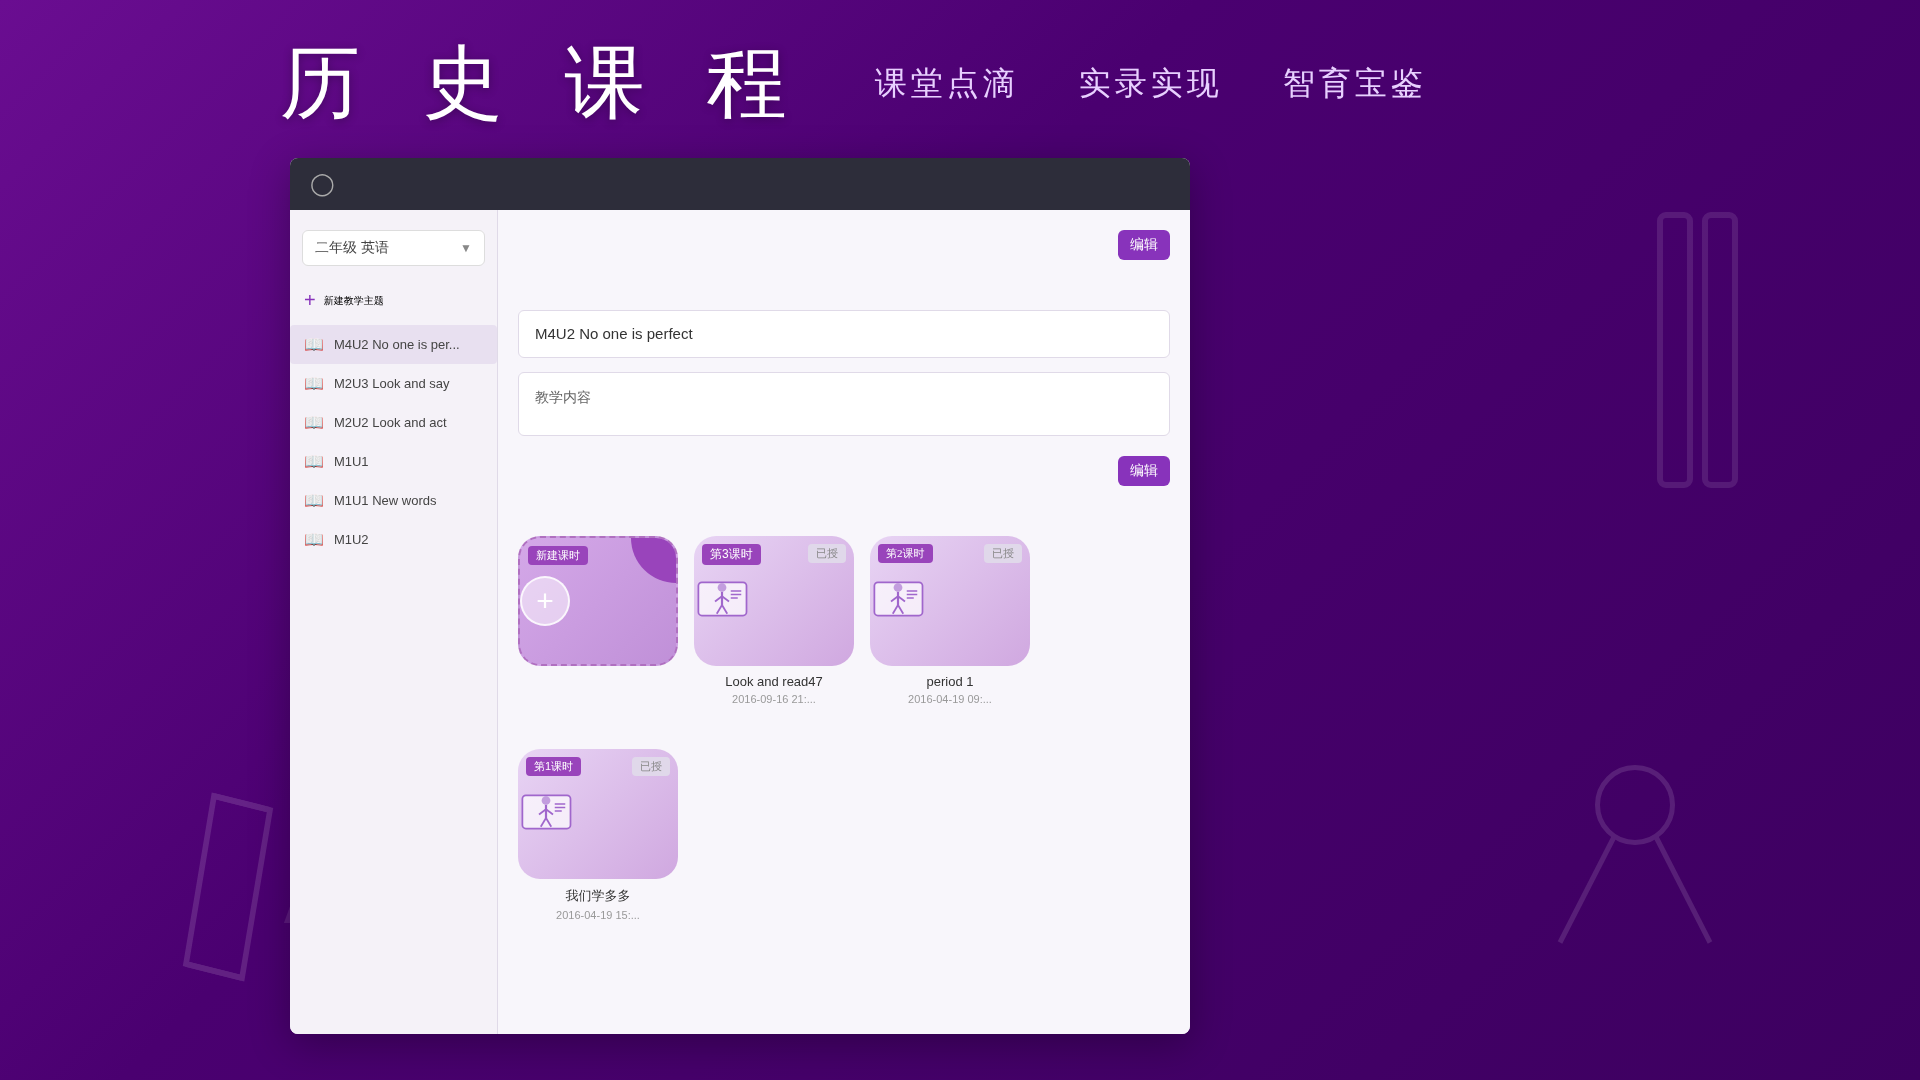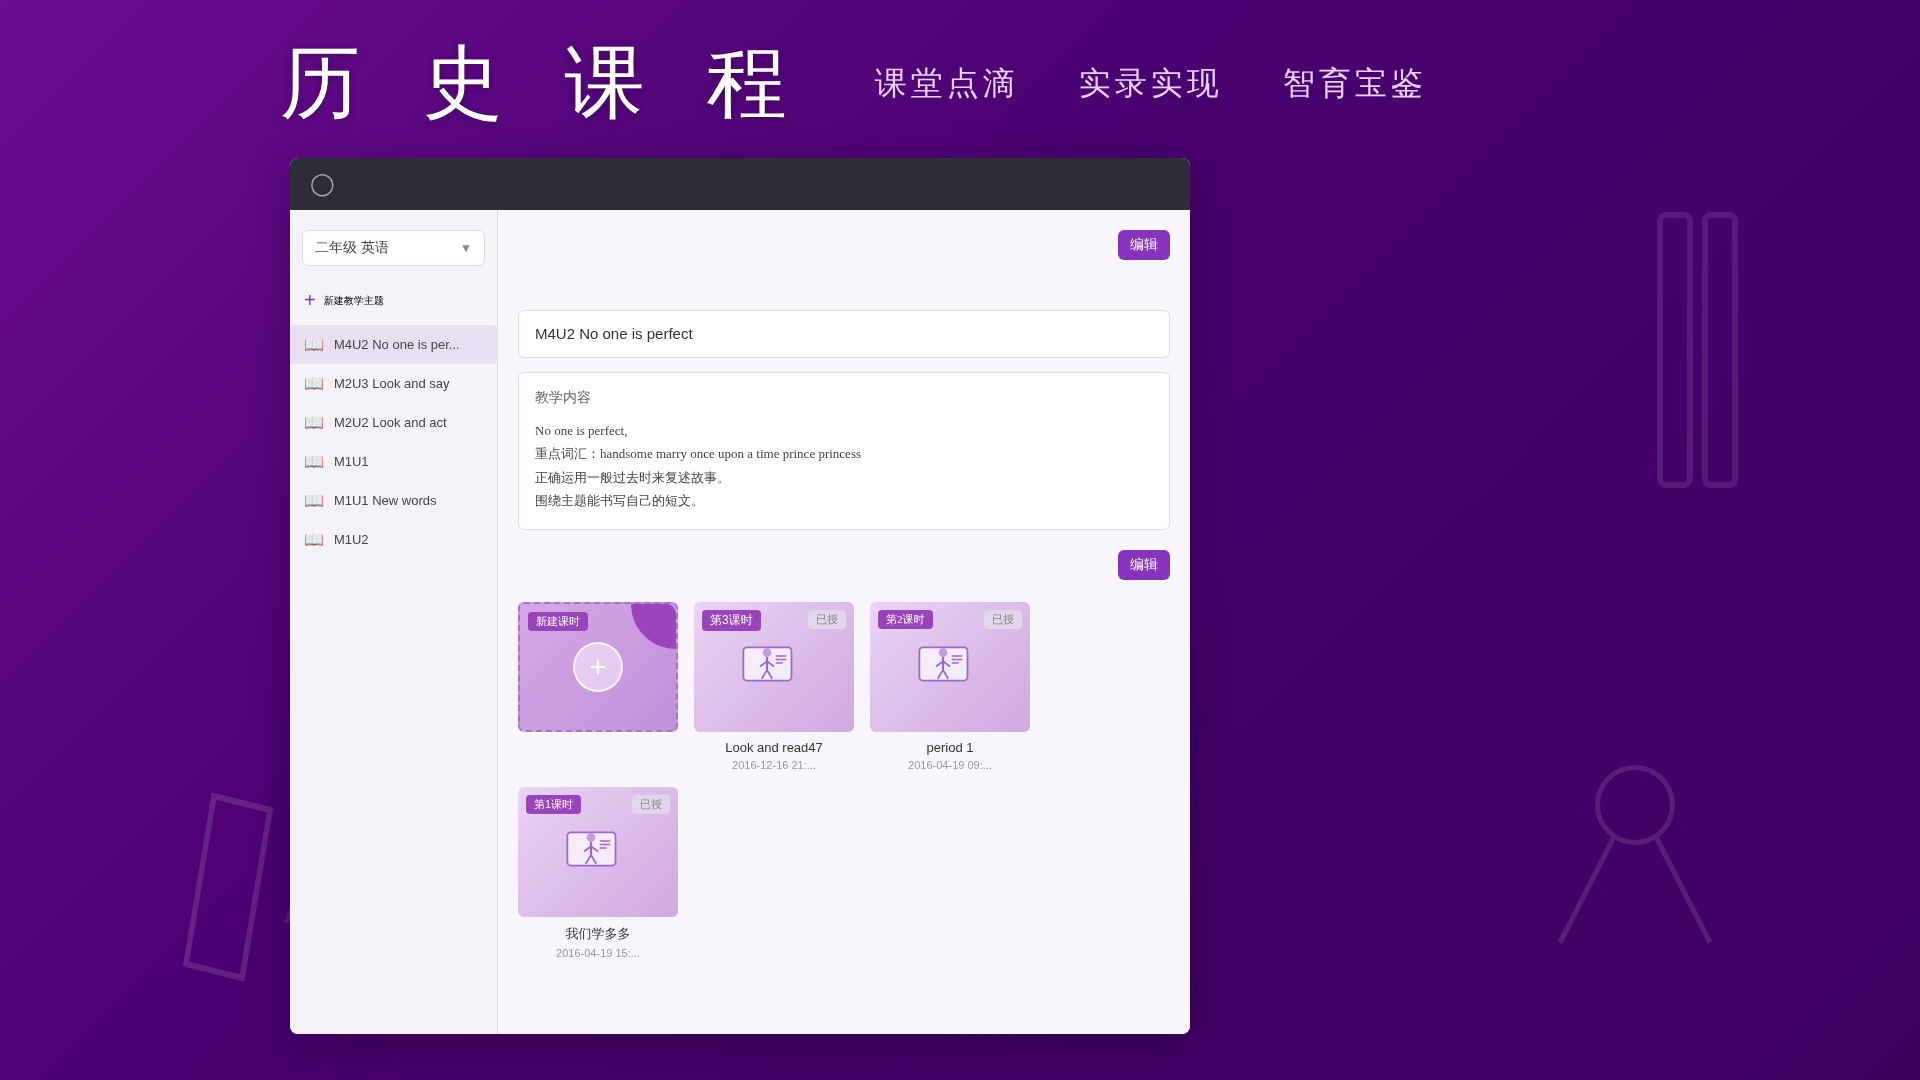--- a/index.html
+++ b/index.html
@@ -206,21 +206,20 @@
       color: #333;
     }
 
     
     .content-box {
       background: #fff;
       border: 1px solid #e0dae8;
       border-radius: 6px;
       padding: 16px;
       margin-bottom: 20px;
-      font-family: Liberation Serif, serif;
     }
     .content-section-title {
       font-size: 14px;
       color: #666;
       margin-bottom: 12px;
     }
     .content-text {
       font-size: 13px;
       color: #444;
       line-height: 1.8;
@@ -232,27 +231,27 @@
     }
 
     
     .lesson-card {
       width: 160px;
       cursor: pointer;
     }
     .lesson-card-inner {
       width: 160px;
       height: 130px;
-      border-radius: 6px;
+      border-radius: 22px;
       position: relative;
       display: flex;
       align-items: center;
-      justify-content: center;
       margin-bottom: 8px;
       overflow: hidden;
+      margin-top: 28px;
     }
     .lesson-card-inner.new-card {
       background: linear-gradient(135deg, #d4a8e8 0%, #c090d8 100%);
       border: 2px dashed #b070c0;
     }
     .lesson-card-inner.taught-card {
       background: linear-gradient(135deg, #e8d4f4 0%, #d0a8e0 100%);
     }
     .add-circle {
       width: 50px;
@@ -369,26 +368,20 @@
       <div style="display:flex;justify-content:flex-end;margin-bottom:8px;">
         <button class="edit-btn">编辑</button>
       </div>
 
       <div class="lesson-title-box">
         <span class="lesson-title-text">M4U2 No one is perfect</span>
       </div>
 
       <div class="content-box">
         <div class="content-section-title">教学内容</div>
-        <div class="content-text">
-          <div>No one is perfect,</div>
-          <div>重点词汇：handsome   marry    once upon a time    prince    princess</div>
-          <div>正确运用一般过去时来复述故事。</div>
-          <div>围绕主题能书写自己的短文。</div>
-        </div>
       </div>
 
       <div style="display:flex;justify-content:flex-end;margin-bottom:12px;">
         <button class="edit-btn">编辑</button>
       </div>
 
       <div class="lessons-grid">
 
         <div class="lesson-card">
           <div class="lesson-card-inner new-card">
@@ -410,21 +403,21 @@
               <line x1="32" y1="24" x2="24" y2="30" stroke="#a066cc" stroke-width="2"></line>
               <line x1="32" y1="24" x2="40" y2="30" stroke="#a066cc" stroke-width="2"></line>
               <line x1="32" y1="34" x2="26" y2="44" stroke="#a066cc" stroke-width="2"></line>
               <line x1="32" y1="34" x2="38" y2="44" stroke="#a066cc" stroke-width="2"></line>
               <line x1="42" y1="18" x2="54" y2="18" stroke="#a066cc" stroke-width="1.5"></line>
               <line x1="42" y1="22" x2="54" y2="22" stroke="#a066cc" stroke-width="1.5"></line>
               <line x1="42" y1="26" x2="50" y2="26" stroke="#a066cc" stroke-width="1.5"></line>
             </svg>
           </div>
           <div class="lesson-card-title">Look and read47</div>
-          <div class="lesson-card-date">2016-12-16 21:...</div>
+          <div class="lesson-card-date">2016-09-16 21:...</div>
         </div>
 
         <div class="lesson-card">
           <div class="lesson-card-inner taught-card">
             <div style="position:absolute;top:8px;left:8px;background:#9944bb;color:#fff;font-size:11px;padding:2px 8px;border-radius:4px;font-family:Liberation Serif, serif;">第2课时</div>
             <div style="position:absolute;top:8px;right:8px;background:#e0d8ea;color:#888;font-size:11px;padding:2px 8px;border-radius:4px;">已授</div>
             <svg class="teacher-svg" viewBox="0 0 80 60" fill="none" xmlns="http://www.w3.org/2000/svg">
               <rect x="5" y="8" width="55" height="38" rx="4" fill="white" fill-opacity="0.7" stroke="#a066cc" stroke-width="2"></rect>
               <circle cx="32" cy="14" r="5" fill="#a066cc" fill-opacity="0.6"></circle>
               <line x1="32" y1="19" x2="32" y2="34" stroke="#a066cc" stroke-width="2.5"></line>

